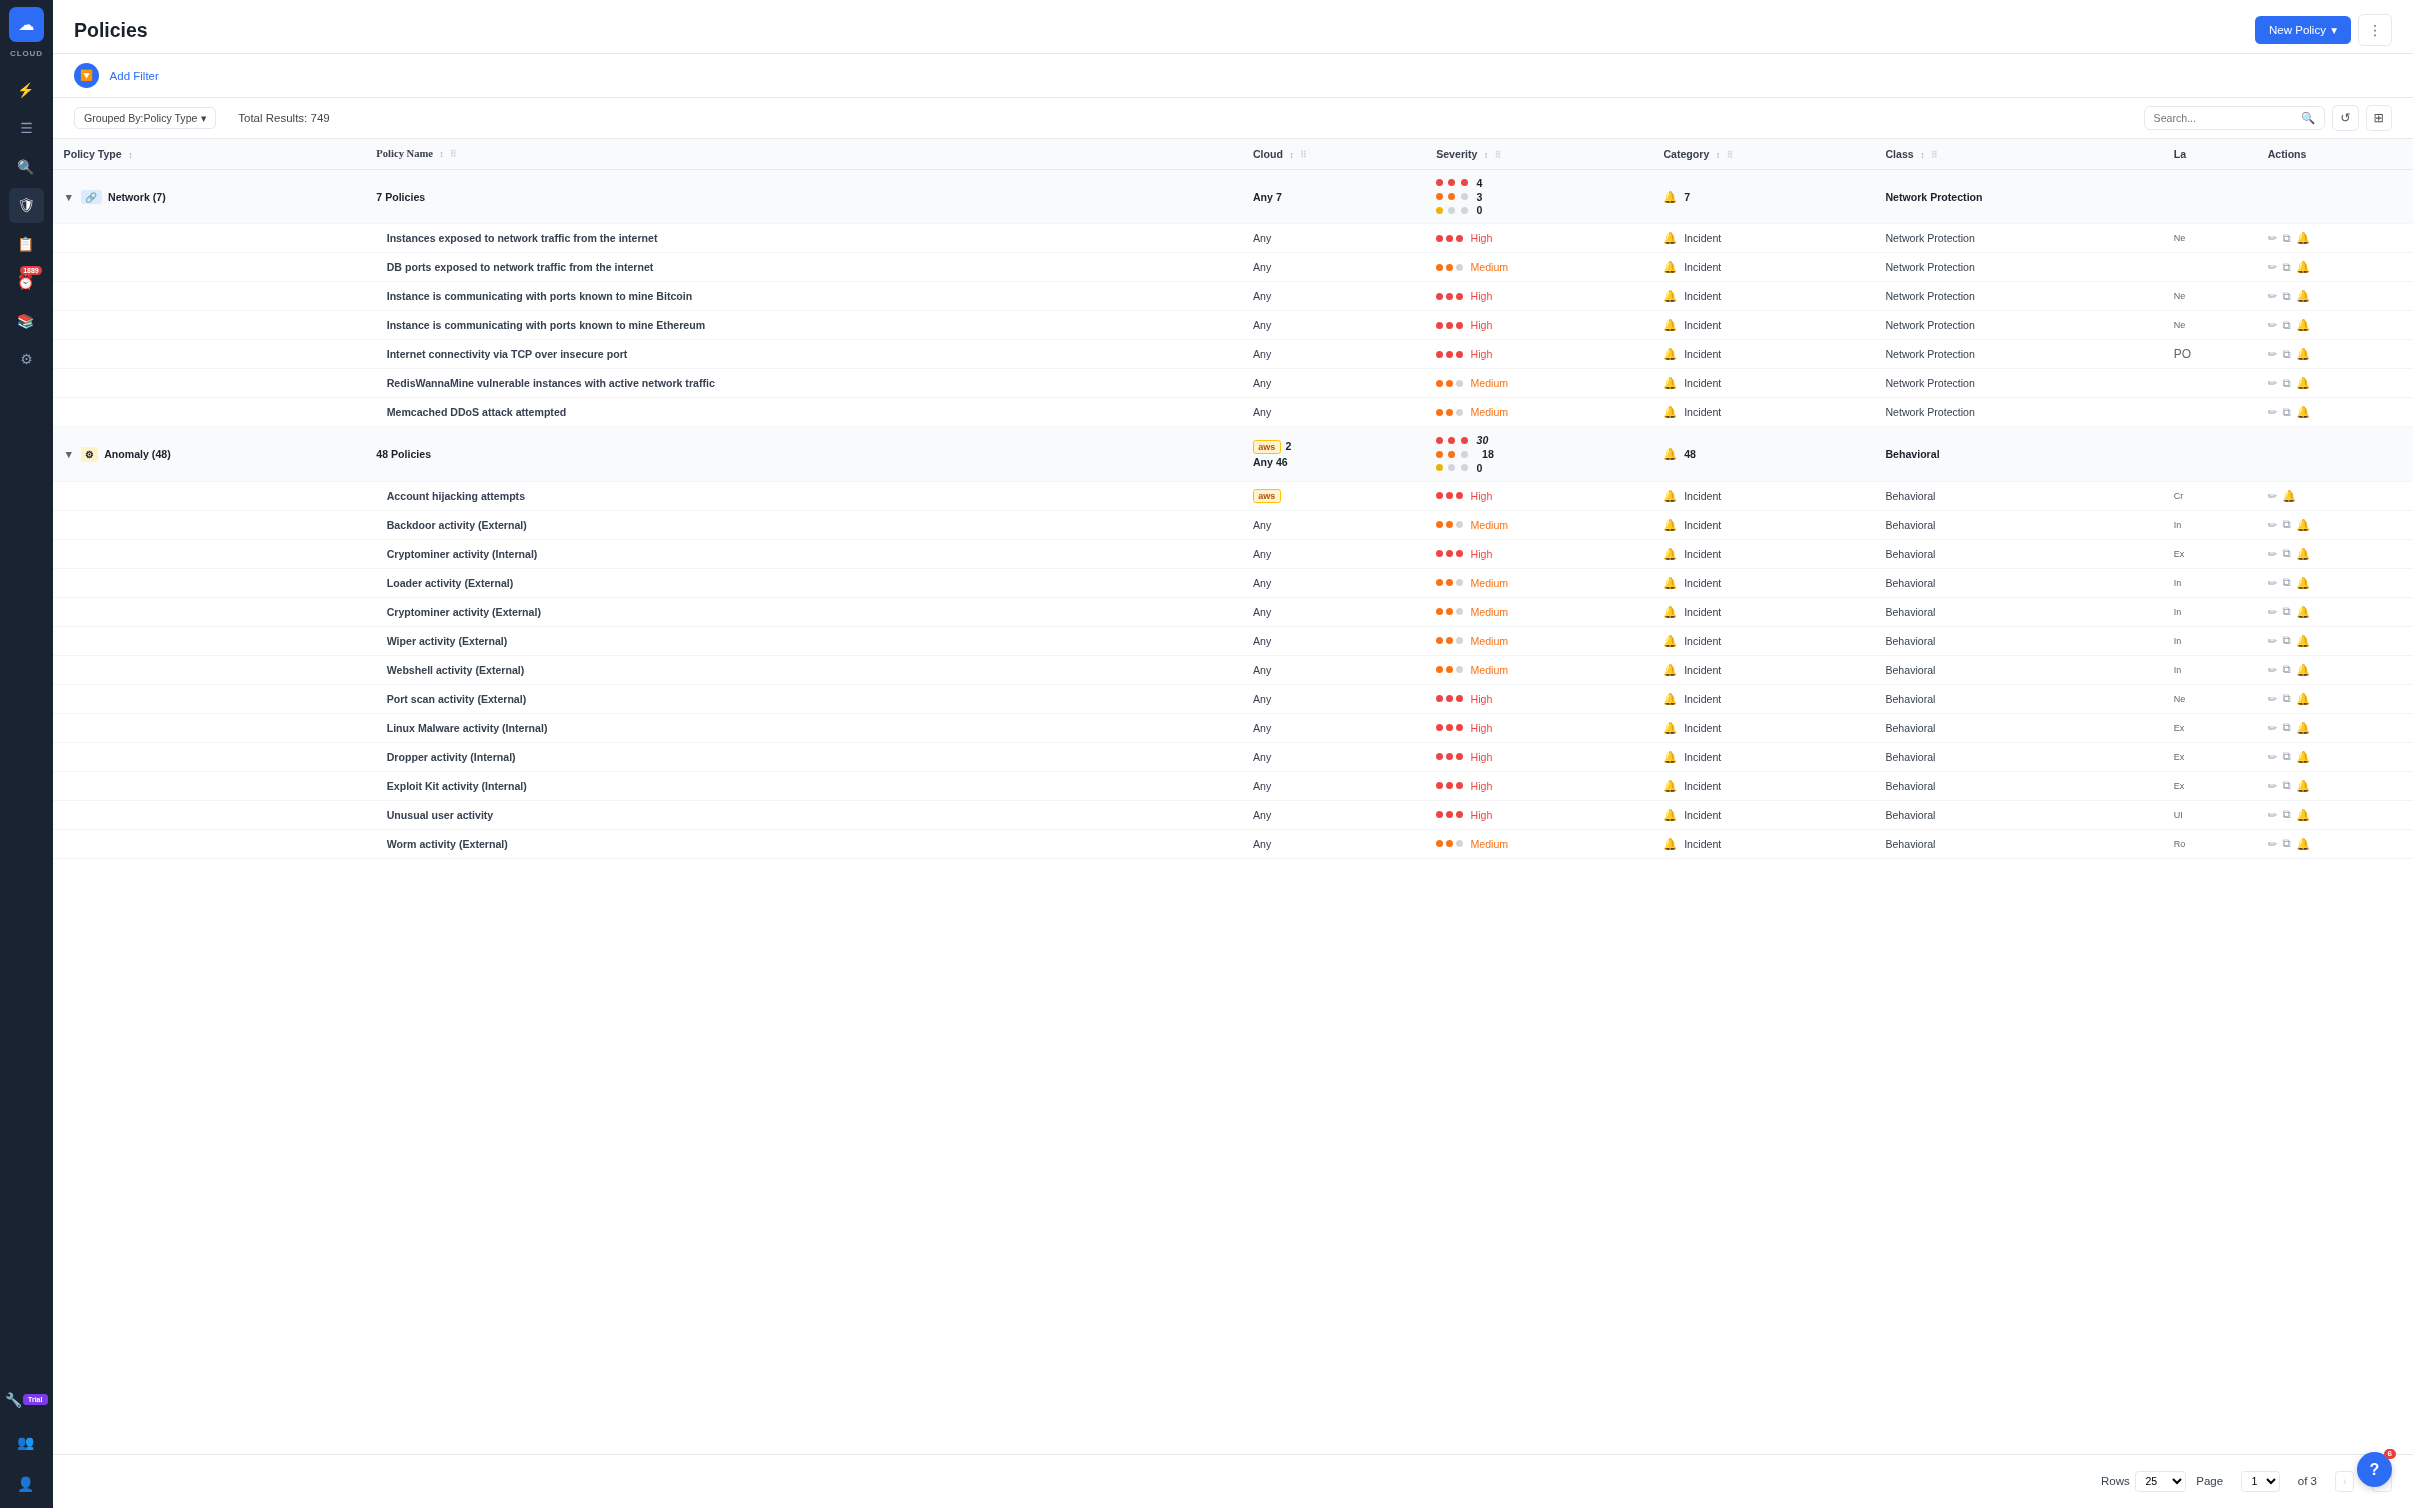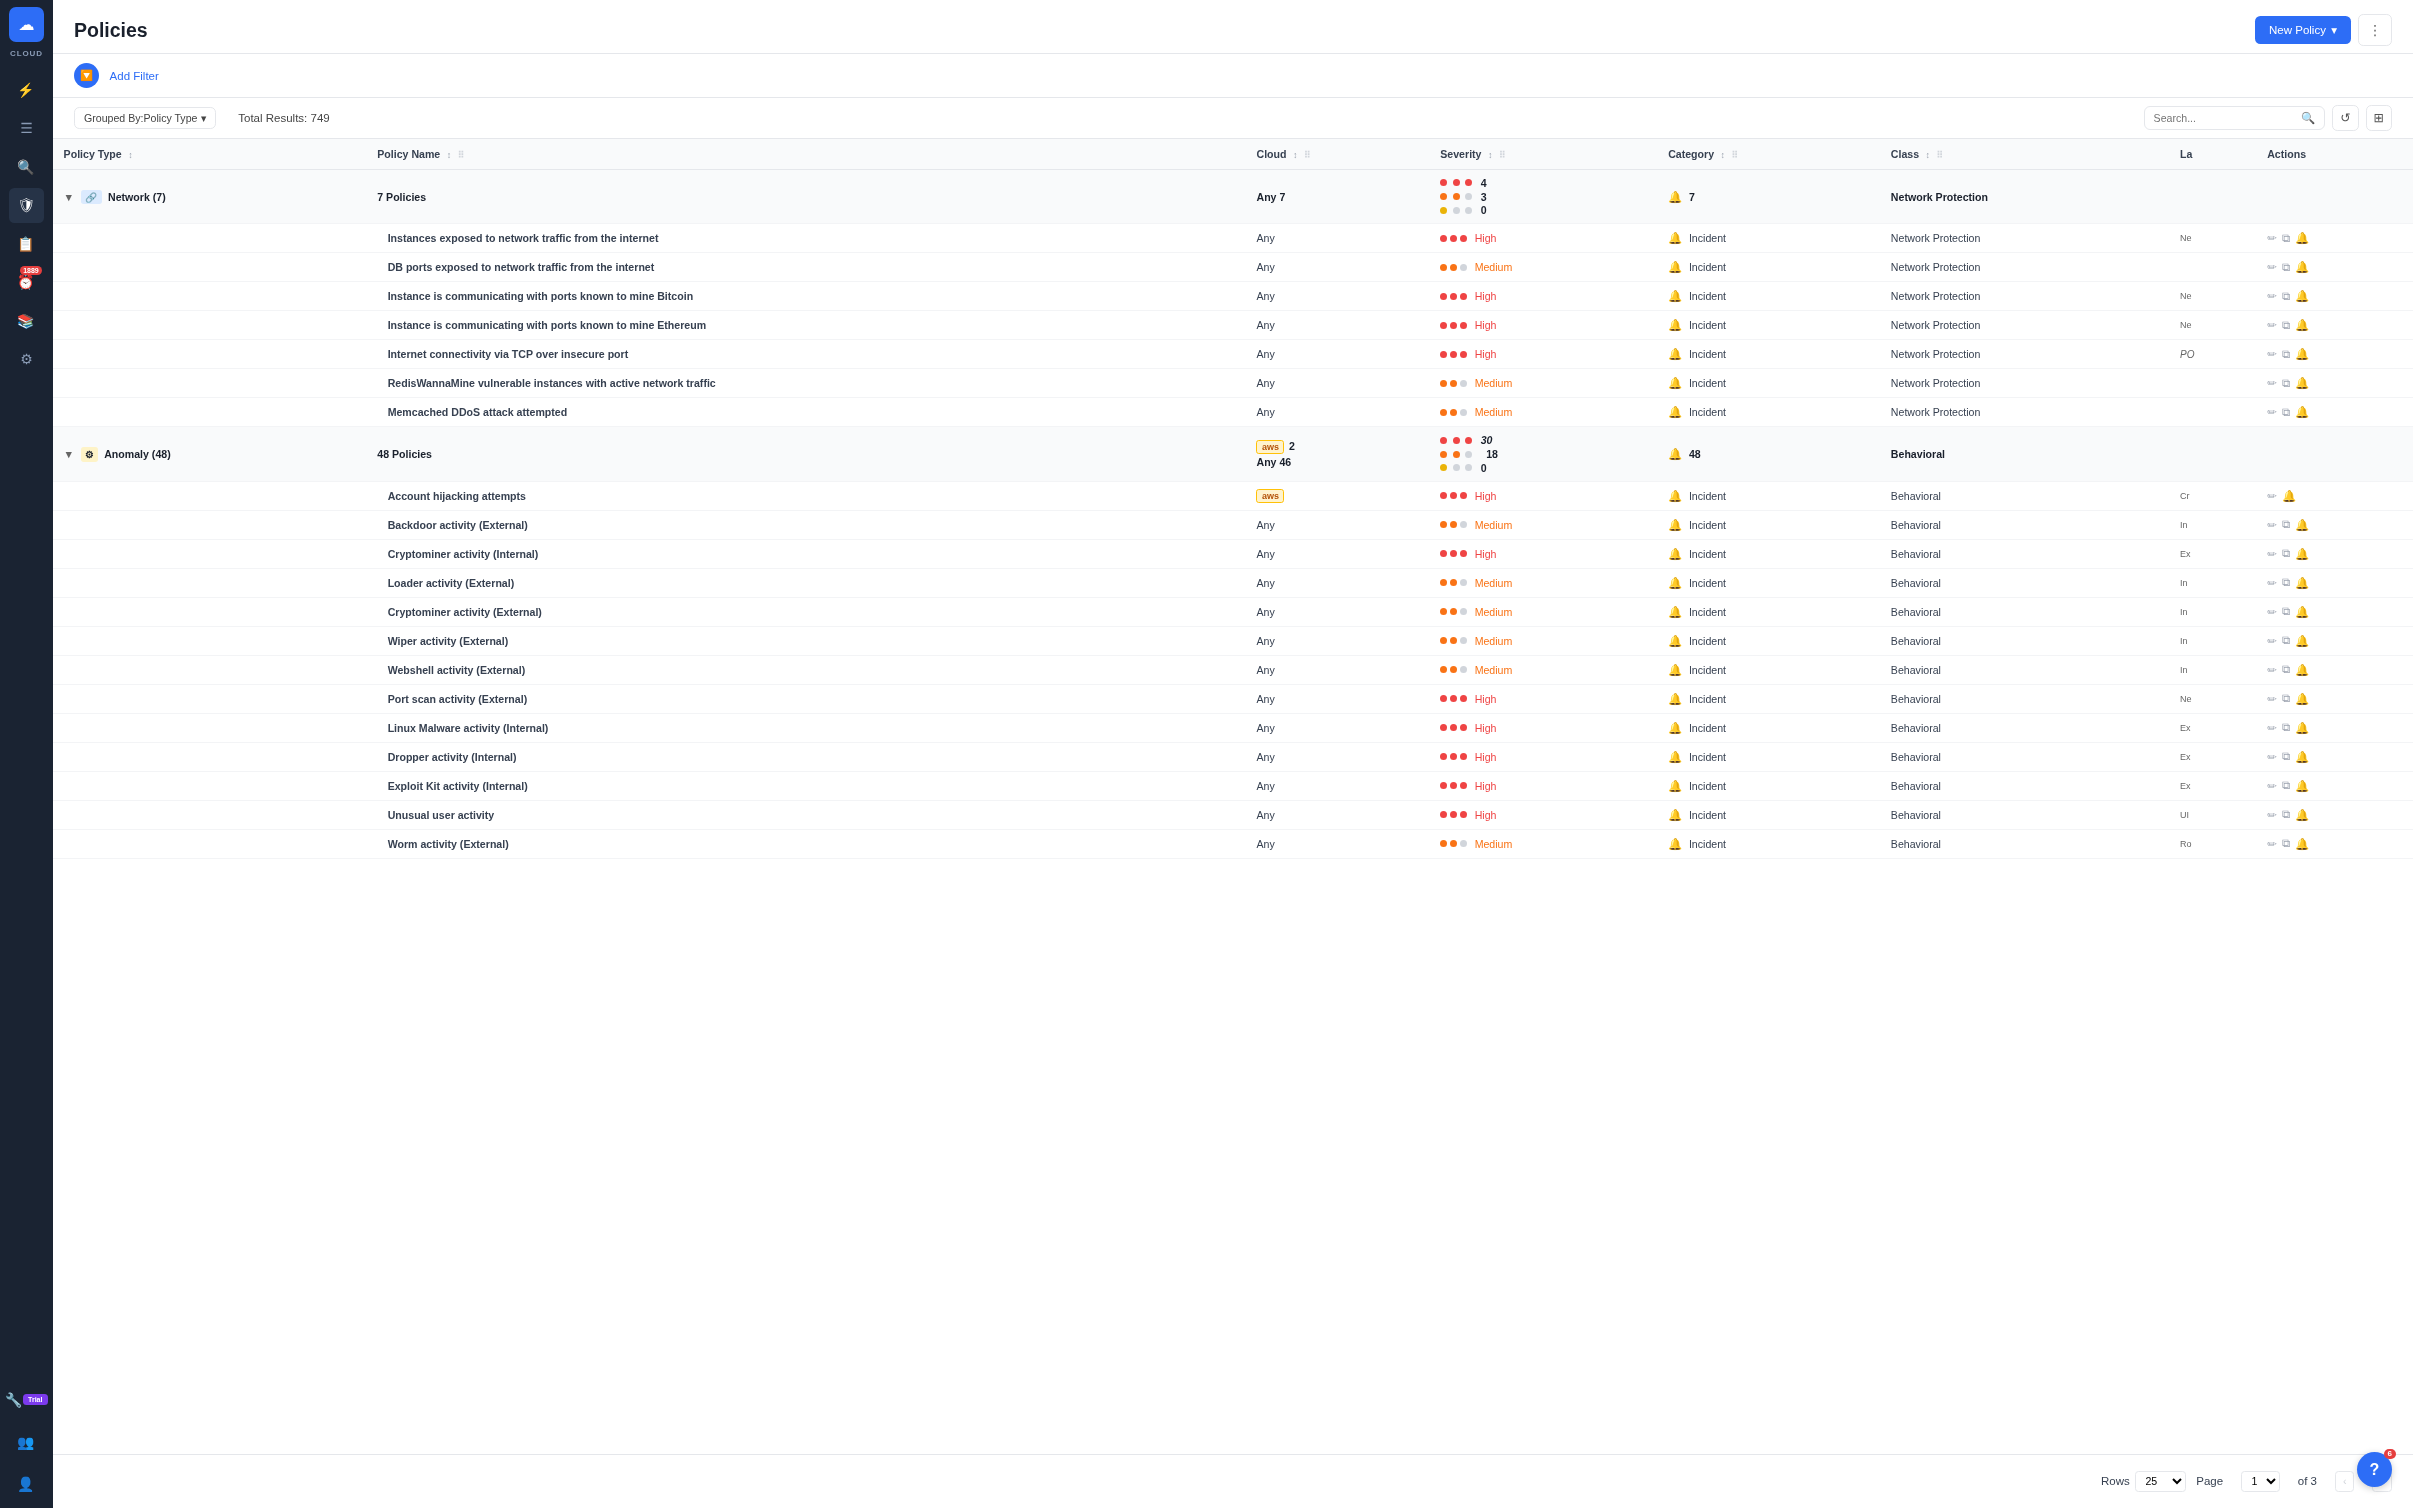--- a/index.html
+++ b/index.html
@@ -409,21 +409,21 @@
       <button class="refresh-btn">↺</button>
       <button class="icon-btn">⊞</button>
     </div>
   </div>
 
   <div class="table-wrapper">
     <table>
       <thead>
         <tr>
           <th>Policy Type <span class="sort-icon">↕</span></th>
-          <th style="min-width:284px;">Policy Name <span class="sort-icon">↕</span> <span class="drag-icon">⠿</span></th>
+          <th style="min-width:284px;font-family:Liberation Serif, serif;">Policy Name <span class="sort-icon">↕</span> <span class="drag-icon">⠿</span></th>
           <th>Cloud <span class="sort-icon">↕</span> <span class="drag-icon">⠿</span></th>
           <th>Severity <span class="sort-icon">↕</span> <span class="drag-icon">⠿</span></th>
           <th>Category <span class="sort-icon">↕</span> <span class="drag-icon">⠿</span></th>
           <th>Class <span class="sort-icon">↕</span> <span class="drag-icon">⠿</span></th>
           <th>La</th>
           <th>Actions</th>
         </tr>
       </thead>
       <tbody id="table-body">
 
@@ -562,21 +562,21 @@
           <td>
               <span class="sev-dots">
                 <span class="dot dot-red"></span>
                 <span class="dot dot-red"></span>
                 <span class="dot dot-red"></span>
                 <span class="sev-label sev-high">High</span>
               </span>
             </td>
           <td><span class="cat-icon">🔔</span> Incident</td>
           <td>Network Protection</td>
-          <td style="font-size:10px;color:#666;font-style:italic;">PO</td>
+          <td style="font-size:12px;color:#666;">PO</td>
           <td>
               <div class="action-icons">
                 <span class="action-icon">✏</span>
                 <span class="action-icon">⧉</span>
                 <span class="action-icon">🔔</span>
               </div>
             </td>
         </tr>
         <tr>
           <td></td>

